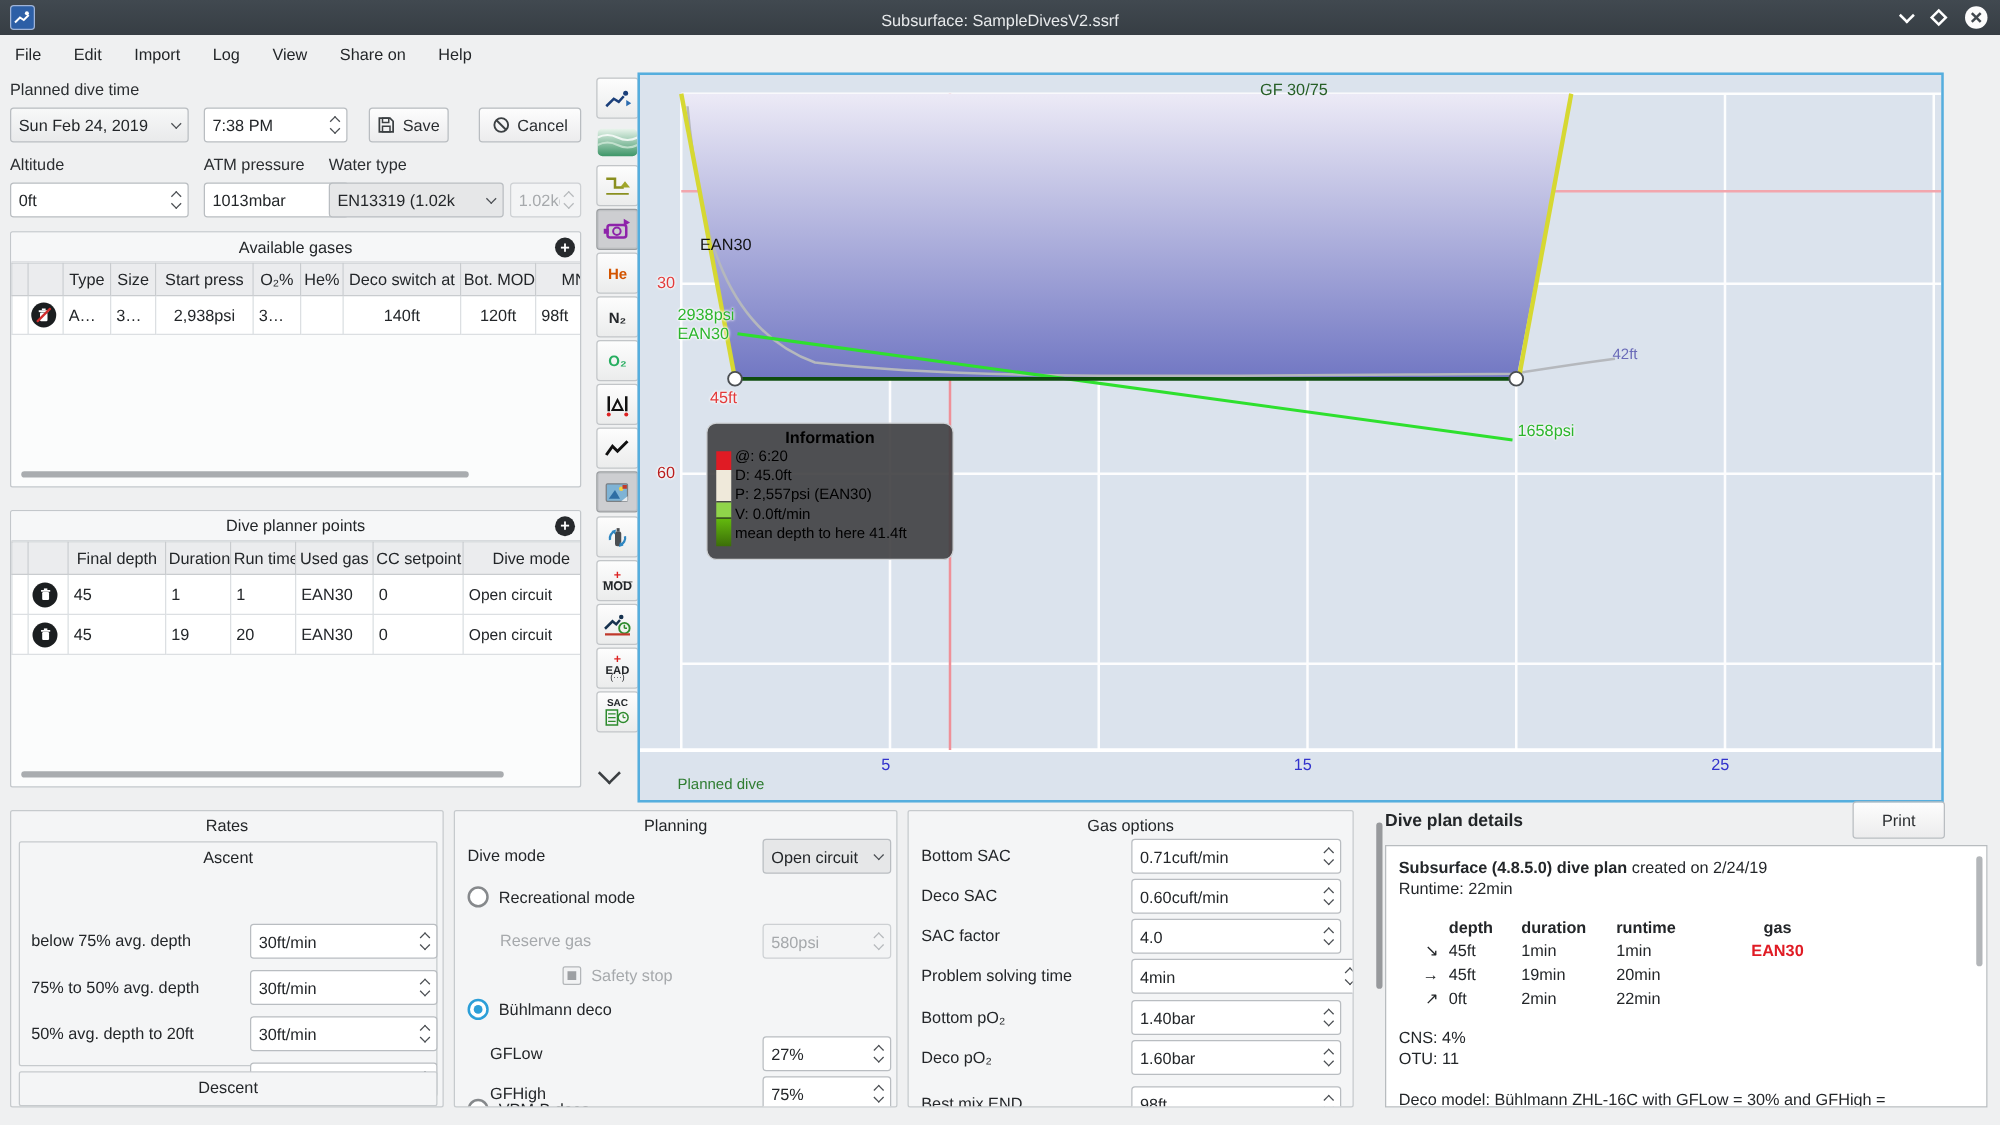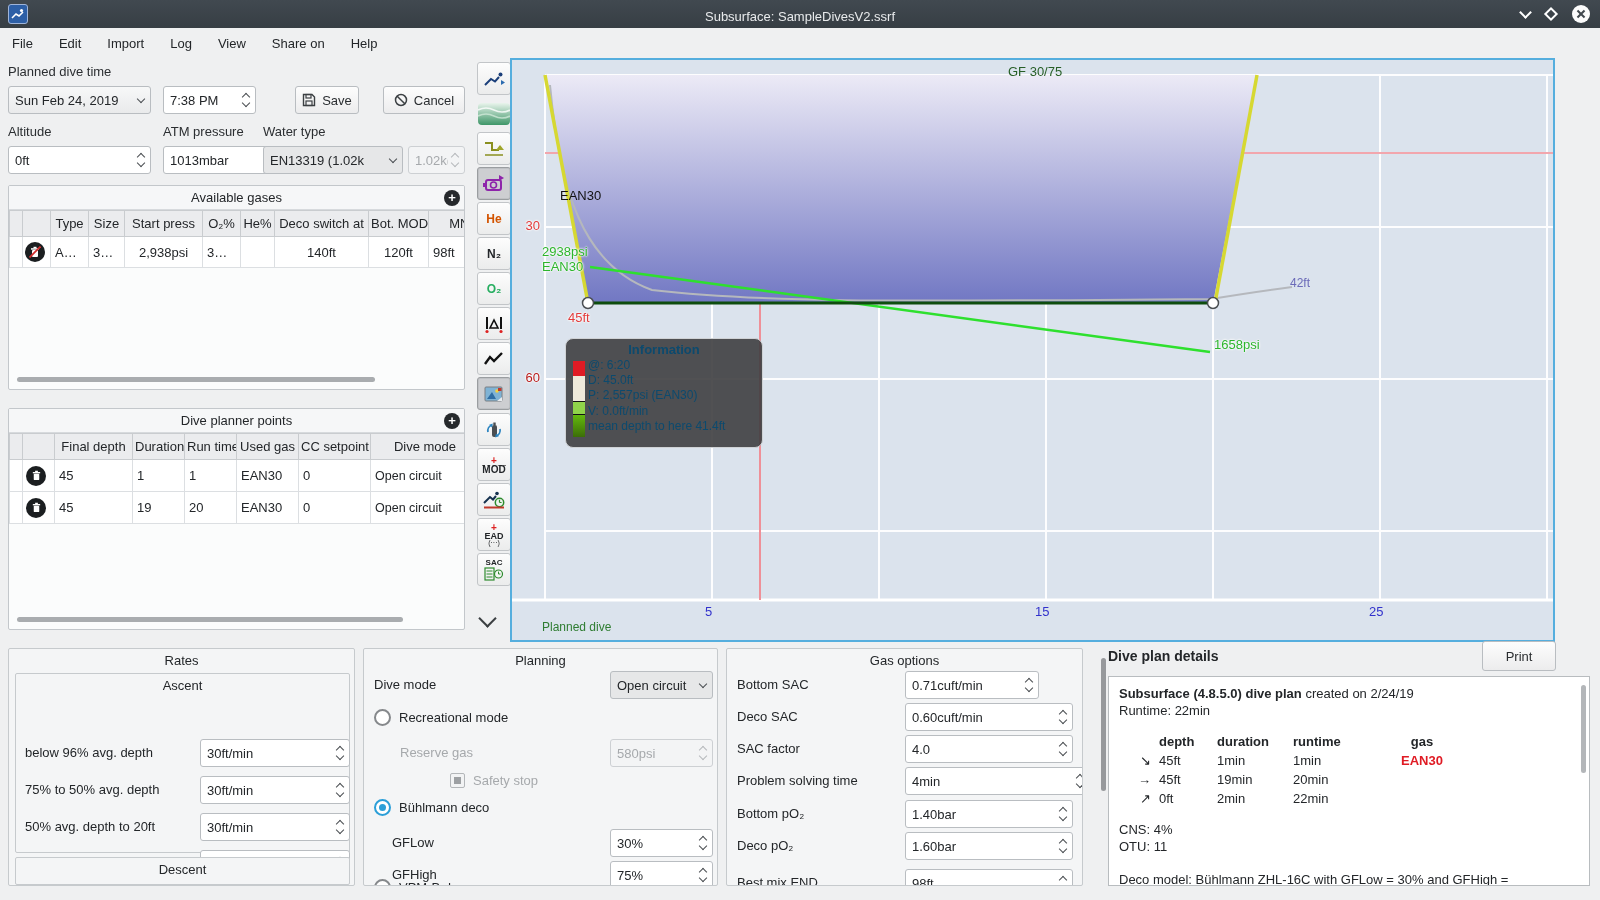--- a/index.html
+++ b/index.html
@@ -51,21 +51,21 @@
   .tool{position:absolute;left:6px;width:34px;height:33px;background:linear-gradient(#fdfdfd,#ebecec);border:1px solid #c2c5c8;border-radius:3px;display:flex;align-items:center;justify-content:center;overflow:hidden;}
   .tool.sel{background:#cdced1;border-color:#9a9da0;box-shadow:inset 0 0 0 1px #bfc1c4;}
   .tool .txt{font-weight:bold;font-size:12px;}
   .stack{display:flex;flex-direction:column;align-items:center;line-height:8px;}
 
   
   .chart{position:absolute;left:510px;top:58px;width:1045px;height:584px;background:#dbe3ed;border:2px solid #55aede;overflow:hidden;}
   .chart svg{position:absolute;left:0;top:0;}
   .clabel{position:absolute;white-space:nowrap;}
   .glow{text-shadow:0 0 2px #fff,0 0 2px #fff,0 0 3px #fff;}
-  .tooltip{position:absolute;left:53px;top:278px;width:198px;height:110px;background:rgba(62,62,64,0.9);border:1px solid #cfd2d5;border-radius:8px;color:#0c4a6e;font-size:12px;padding:3px 6px 3px 6px;}
+  .tooltip{position:absolute;left:53px;top:278px;width:198px;height:110px;background:rgba(62,62,64,0.9);border:1px solid #cfd2d5;border-radius:8px;color:#000000;font-size:12px;padding:3px 6px 3px 6px;}
   .tt-title{text-align:center;font-weight:bold;font-size:13px;margin-bottom:1px;}
   .tt-row{margin-left:16px;line-height:15.2px;}
   .tt-bar{position:absolute;left:7px;top:22px;width:12px;height:76px;display:flex;flex-direction:column;}
 
   
   .gbox{position:absolute;background:#f4f5f6;border:1px solid #c6cacd;border-radius:2px;overflow:hidden;}
   .gbox-title{text-align:center;padding-top:4px;font-size:13px;}
   .row-line{position:absolute;display:flex;align-items:center;font-size:13px;}
   .radio{width:17px;height:17px;border-radius:50%;border:2px solid #86898c;background:#fff;margin-right:8px;flex:none;position:relative;}
   .radio.on{border-color:#2c9fd8;}
@@ -110,21 +110,21 @@
   <span class="menu-item">Share on</span>
   <span class="menu-item">Help</span>
 </div>
 
 <div class="lbl" style="left:8px;top:64px;">Planned dive time</div>
 
 <div class="field combo" style="position:absolute;left:8px;top:86px;width:143px;height:28px;">
   <span class="val">Sun Feb 24, 2019</span>
     <i class="ch dn"></i>
 </div>
-<div class="field" style="position:absolute;left:163px;top:86px;width:93px;height:28px;">
+<div class="field" style="position:absolute;left:163px;top:86px;width:115px;height:28px;">
   <span class="val">7:38 PM</span>
   <span class="spin-btns">
       <i class="ch up"></i>
       <i class="ch dn"></i>
     </span>
 </div>
 <div class="btn" style="position:absolute;left:295px;top:86px;width:64px;height:28px;">
   <svg width="14" height="14" viewBox="0 0 14 14">
       <path d="M1.5,1.5 h8.5 l2.5,2.5 v8.5 h-11 z" fill="none" stroke="#3c4043" stroke-width="1.4"></path>
       <rect x="4" y="8" width="6" height="4.5" fill="none" stroke="#3c4043" stroke-width="1.2"></rect>
@@ -484,21 +484,21 @@
     <div class="tt-row" style="margin-left:16px;">mean depth to here 41.4ft</div>
   </div>
 </div>
 
 <div class="gbox" style="left:8px;top:648px;width:347px;height:238px;">
   <div class="gbox-title">Rates</div>
   <div class="gbox" style="left:6px;top:24px;width:335px;height:180px;">
     <div class="gbox-title">Ascent</div>
   </div>
   <div class="row-line" style="left:16px;top:96px;width:330px;">
-      <span>below 96% avg. depth</span>
+      <span>below 75% avg. depth</span>
     </div>
   <div class="field" style="position:absolute;left:191px;top:90px;width:150px;height:28px;">
       <span class="val">30ft/min</span>
       <span class="spin-btns">
         <i class="ch up"></i>
         <i class="ch dn"></i>
       </span>
     </div>
   <div class="row-line" style="left:16px;top:133px;width:330px;">
       <span>75% to 50% avg. depth</span>
@@ -563,21 +563,21 @@
       <span>Safety stop</span>
     </div>
   <div class="row-line" style="left:10px;top:150px;">
       <span class="radio on"></span>
       <span>Bühlmann deco</span>
     </div>
   <div class="row-line" style="left:28px;top:186px;">
       <span>GFLow</span>
     </div>
   <div class="field" style="position:absolute;left:246px;top:180px;width:103px;height:28px;">
-      <span class="val">30%</span>
+      <span class="val">27%</span>
       <span class="spin-btns">
         <i class="ch up"></i>
         <i class="ch dn"></i>
       </span>
     </div>
   <div class="row-line" style="left:28px;top:218px;">
       <span>GFHigh</span>
     </div>
   <div class="field" style="position:absolute;left:246px;top:212px;width:103px;height:28px;">
       <span class="val">75%</span>
@@ -590,21 +590,21 @@
       <span class="radio"></span>
       <span>VPM-B deco</span>
     </div>
 </div>
 
 <div class="gbox" style="left:726px;top:648px;width:357px;height:238px;">
   <div class="gbox-title">Gas options</div>
   <div class="row-line" style="left:10px;top:28px;">
       <span>Bottom SAC</span>
     </div>
-  <div class="field" style="position:absolute;left:178px;top:22px;width:134px;height:28px;">
+  <div class="field" style="position:absolute;left:178px;top:22px;width:168px;height:28px;">
       <span class="val">0.71cuft/min</span>
       <span class="spin-btns">
         <i class="ch up"></i>
         <i class="ch dn"></i>
       </span>
     </div>
   <div class="row-line" style="left:10px;top:60px;">
       <span>Deco SAC</span>
     </div>
   <div class="field" style="position:absolute;left:178px;top:54px;width:168px;height:28px;">

